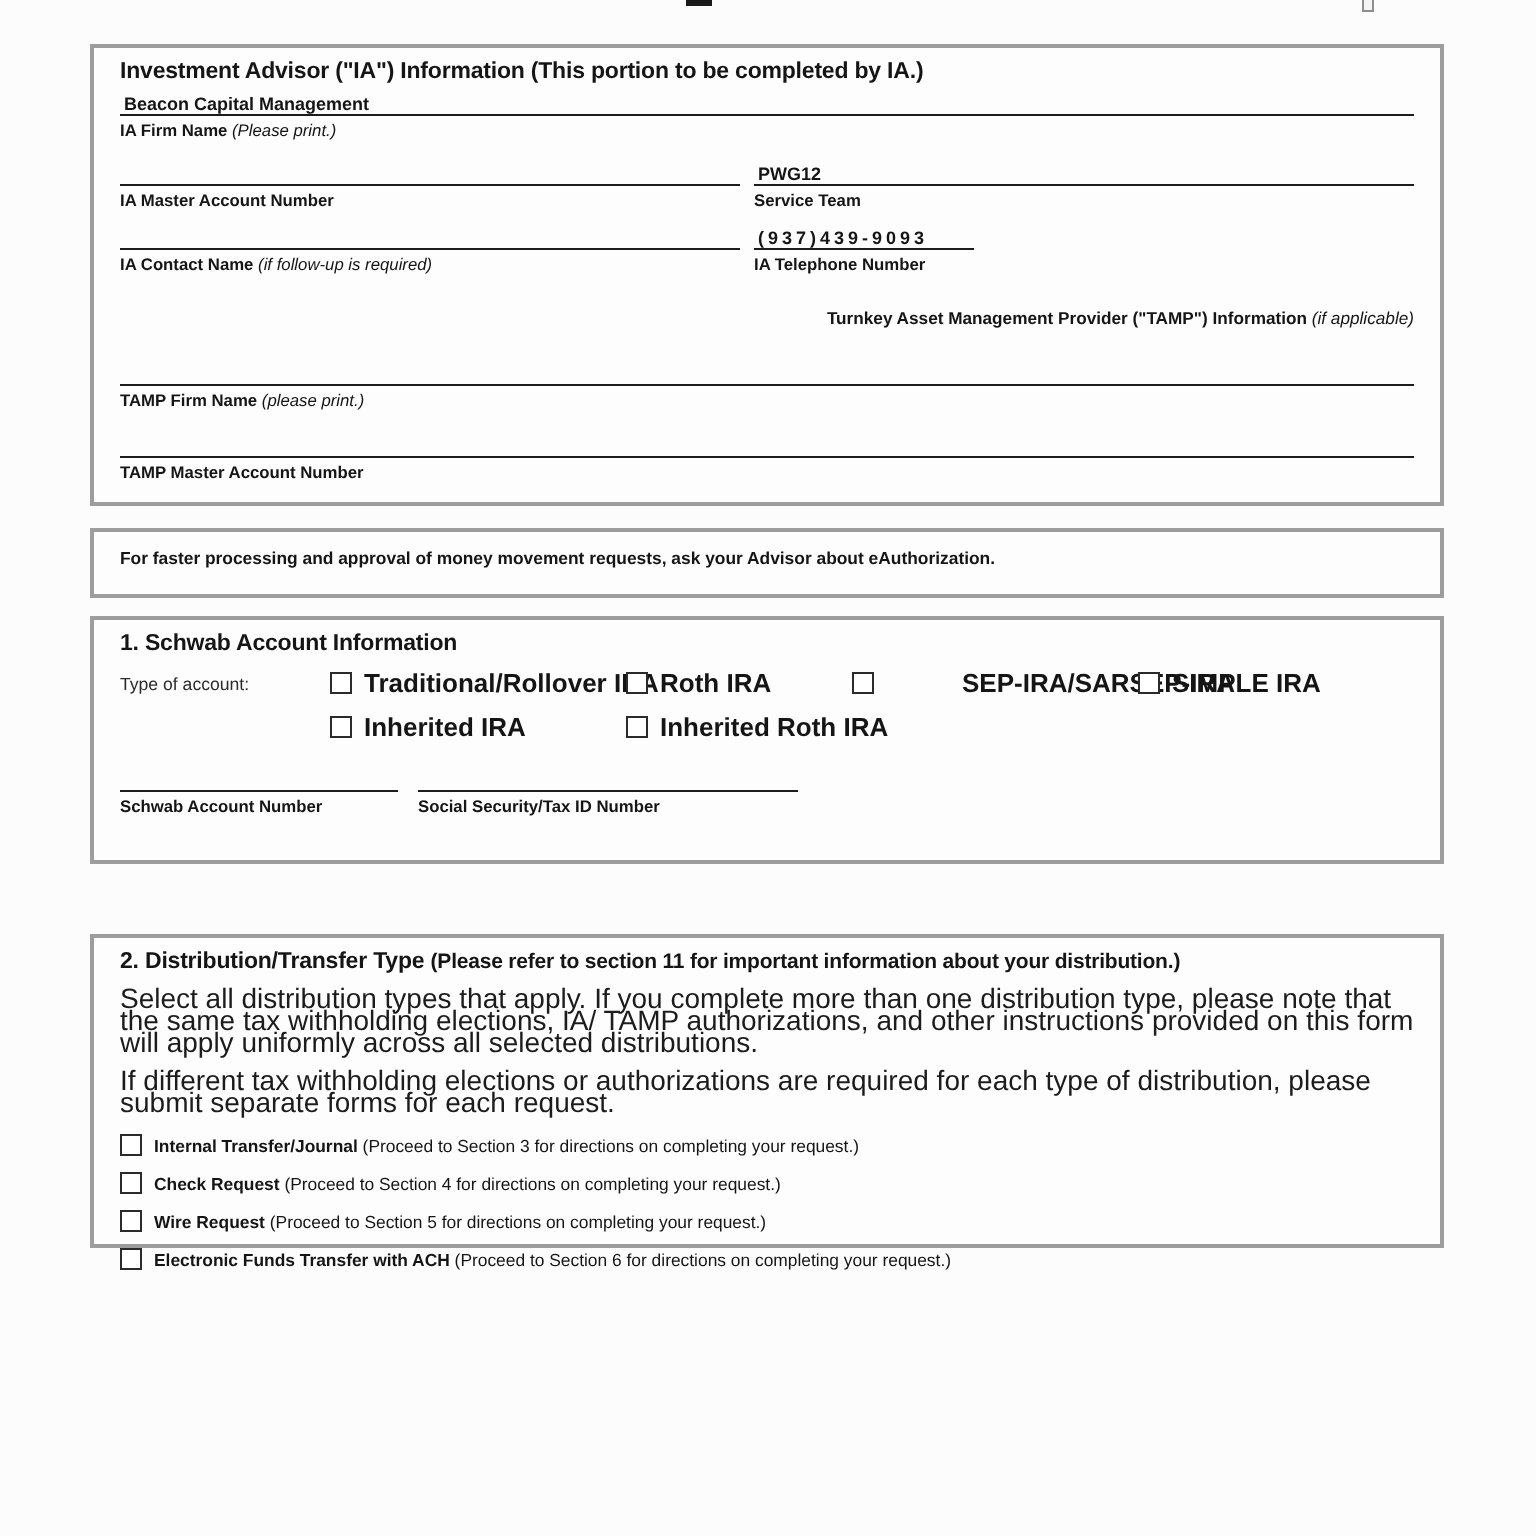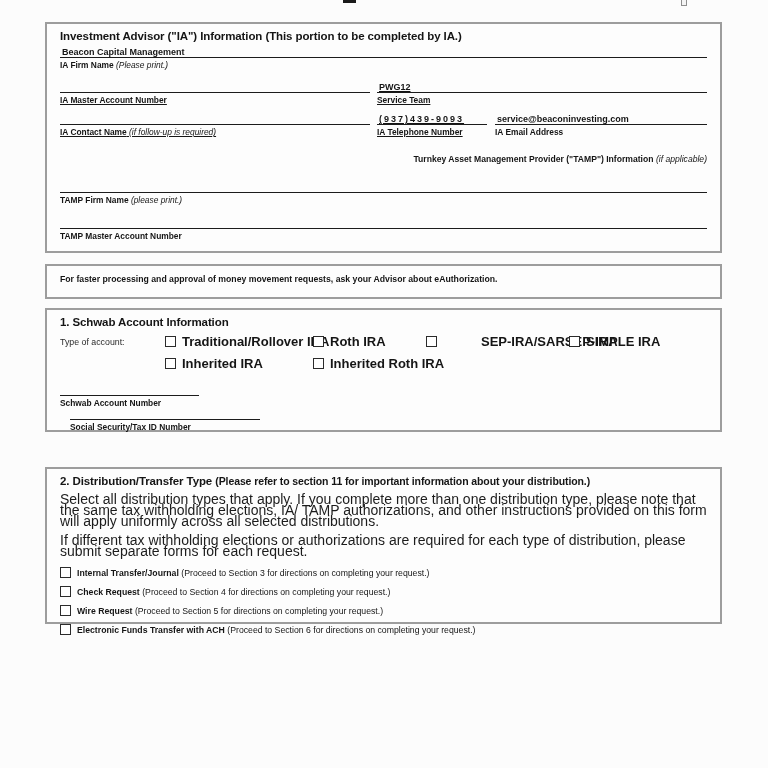--- a/index.html
+++ b/index.html
@@ -38,26 +38,26 @@
     border-bottom:1px solid #1c1c1c; white-space:nowrap; padding-left:2px;
   }
   .field .flabel {
     margin-top:2px; font-size:8.4px; line-height:10px; font-weight:bold; white-space:nowrap;
   }
   .hint { font-weight:normal; font-style:italic; }
   .ital { font-style:italic; font-weight:normal; }
   .ls { letter-spacing:2px; }
 
   .w-full { width:100%; }
-  .w310 { width:310px;text-decoration:underline; } .w110 { width:110px; }
-  .gap7 { margin-left:7px;text-decoration:underline; } .gap8 { margin-left:8px; } .gap11 { margin-left:11px; }
+  .w310 { width:310px; } .w110 { width:110px; }
+  .gap7 { margin-left:7px; } .gap8 { margin-left:8px; } .gap11 { margin-left:11px; }
   .flex1 { flex:1; }
 
   .mt3 { margin-top:3px; } .mt8 { margin-top:8px; } .mt11 { margin-top:11px; }
-  .mt12 { margin-top:12px; } .mt14 { margin-top:14px;flex-direction:column; } .mt16 { margin-top:16px; }
+  .mt12 { margin-top:12px; } .mt14 { margin-top:14px; } .mt16 { margin-top:16px; }
 
   .subhead { margin-top:17px; font-size:8.6px; font-weight:bold; line-height:11px;text-align:right; }
 
   .notice { font-size:8.7px; font-weight:bold; line-height:11px; }
 
   
   .cbox {
     display:inline-block; width:11px; height:11px;
     border:1.4px solid #2b2b2b; background:#fff;
     vertical-align:-2px; margin-right:6px; flex:none;
@@ -118,24 +118,20 @@
         <div class="val"></div>
         <div class="flabel">
           <span>IA Contact Name</span>
           <span class="hint">(if follow-up is required)</span>
         </div>
       </div>
       <div class="field w110 gap7">
         <div class="val ls">(937)439-9093</div>
         <div class="flabel">IA Telephone Number</div>
       </div>
-      <div class="field flex1 gap8">
-        <div class="val">service@beaconinvesting.com</div>
-        <div class="flabel">IA Email Address</div>
-      </div>
     </div>
 
     <div class="subhead">
       <span>Turnkey Asset Management Provider ("TAMP") Information</span>
       <span class="hint">(if applicable)</span>
     </div>
 
     <div class="frow mt16">
       <div class="field w-full">
         <div class="val"></div>

